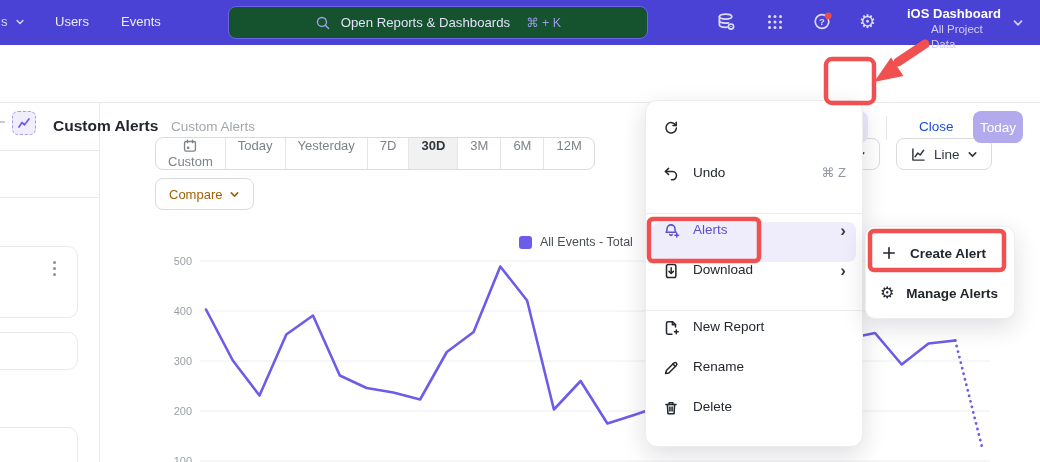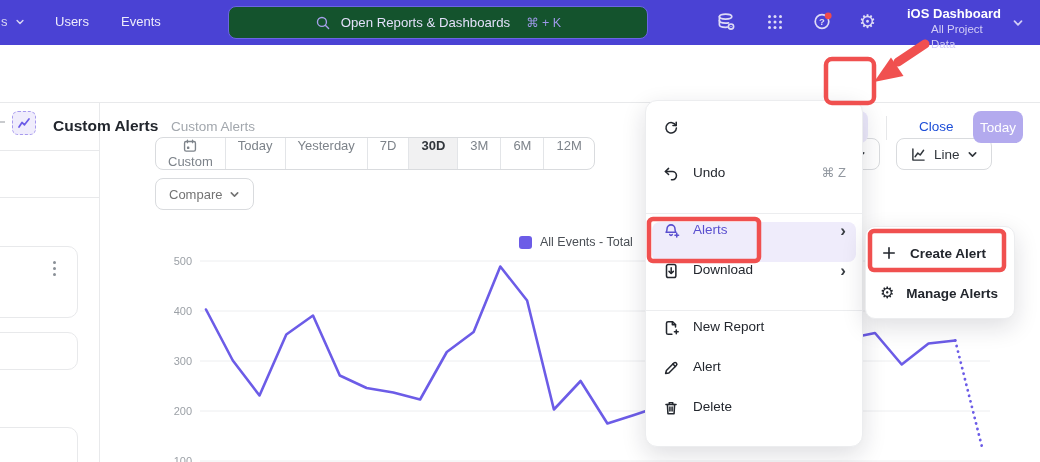--- a/index.html
+++ b/index.html
@@ -52,21 +52,21 @@
 
   
   .ranges { left:155px; top:137px; height:33px; display:flex; border:1px solid #D9DBDE;
     border-radius:8px; overflow:hidden; background:#fff; z-index:1; }
   .rcell { display:flex; align-items:center; padding:0 12px; font-size:13px;
     color:#7D838A; border-left:1px solid #E3E5E8; cursor:pointer; white-space:nowrap;flex-direction:column; }
   .rcell:first-child { border-left:none; }
   .rcell.sel { background:#F1F1F2; color:#31363C; font-weight:bold; }
   .btn { height:32px; border:1px solid #D9DBDE; border-radius:8px; background:#fff;
     display:flex; align-items:center; gap:7px; padding:0 13px; font-size:13px;
-    color:#737373; font-weight:500; cursor:pointer; }
+    color:#a16207; font-weight:500; cursor:pointer; }
   .comparebtn { left:155px; top:178px; }
   .hiddenbtn { left:762px; top:138px; width:118px; justify-content:flex-end; z-index:1; color:#31363C; }
   .linebtn { left:896px; top:138px; color:#31363C; font-size:13.5px; z-index:1; }
 
   
   .chart-svg { position:absolute; left:0; top:0; z-index:0; }
   .ytick { font:11px "Liberation Sans",sans-serif; fill:#9CA1A7; }
   .series-line { fill:none; stroke-width:2.6; stroke-linejoin:round; stroke-linecap:round; }
   .series-dotted { stroke-width:2.8; stroke-dasharray:0.1 5.6; stroke-linecap:round; }
   .legend { left:519px; top:235px; display:flex; align-items:center; gap:8px; z-index:1; }
@@ -321,21 +321,21 @@
         <path d="M11.5 3v3.5H15"></path>
           <path d="M13.8 14.2h4.2M15.9 12.1v4.2"></path>
       </svg>
       <span>New Report</span>
     </div>
     <div class="mrow">
       <svg class="ic micon" viewBox="0 0 20 20">
         <path d="m4 16 .9-3.2 8.3-8.3a1.9 1.9 0 0 1 2.7 2.7l-8.3 8.3L4 16Z"></path>
           <path d="m12.1 5.6 2.6 2.6"></path>
       </svg>
-      <span>Alert</span>
+      <span>Rename</span>
     </div>
     <div class="mrow">
       <svg class="ic micon" viewBox="0 0 20 20">
         <path d="M4.4 6h11.2"></path>
           <path d="M8 6V4.2h4V6"></path>
           <path d="M6 6l.6 10.3h6.8L14 6"></path>
         <path d="M8.8 8.8v4.6M11.2 8.8v4.6"></path>
       </svg>
       <span>Delete</span>
     </div>

